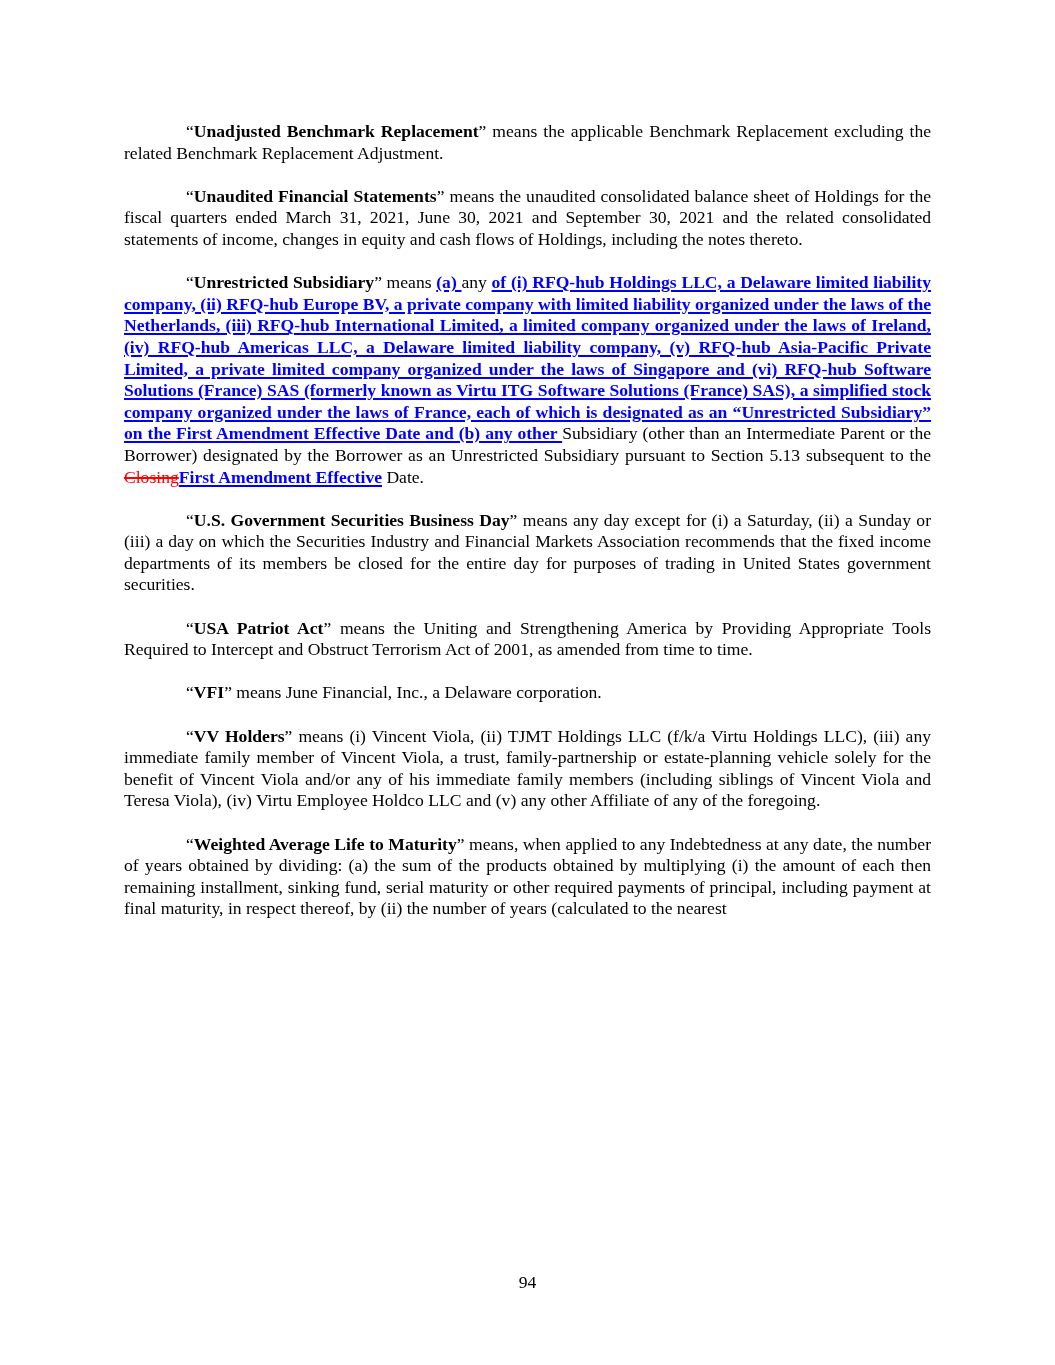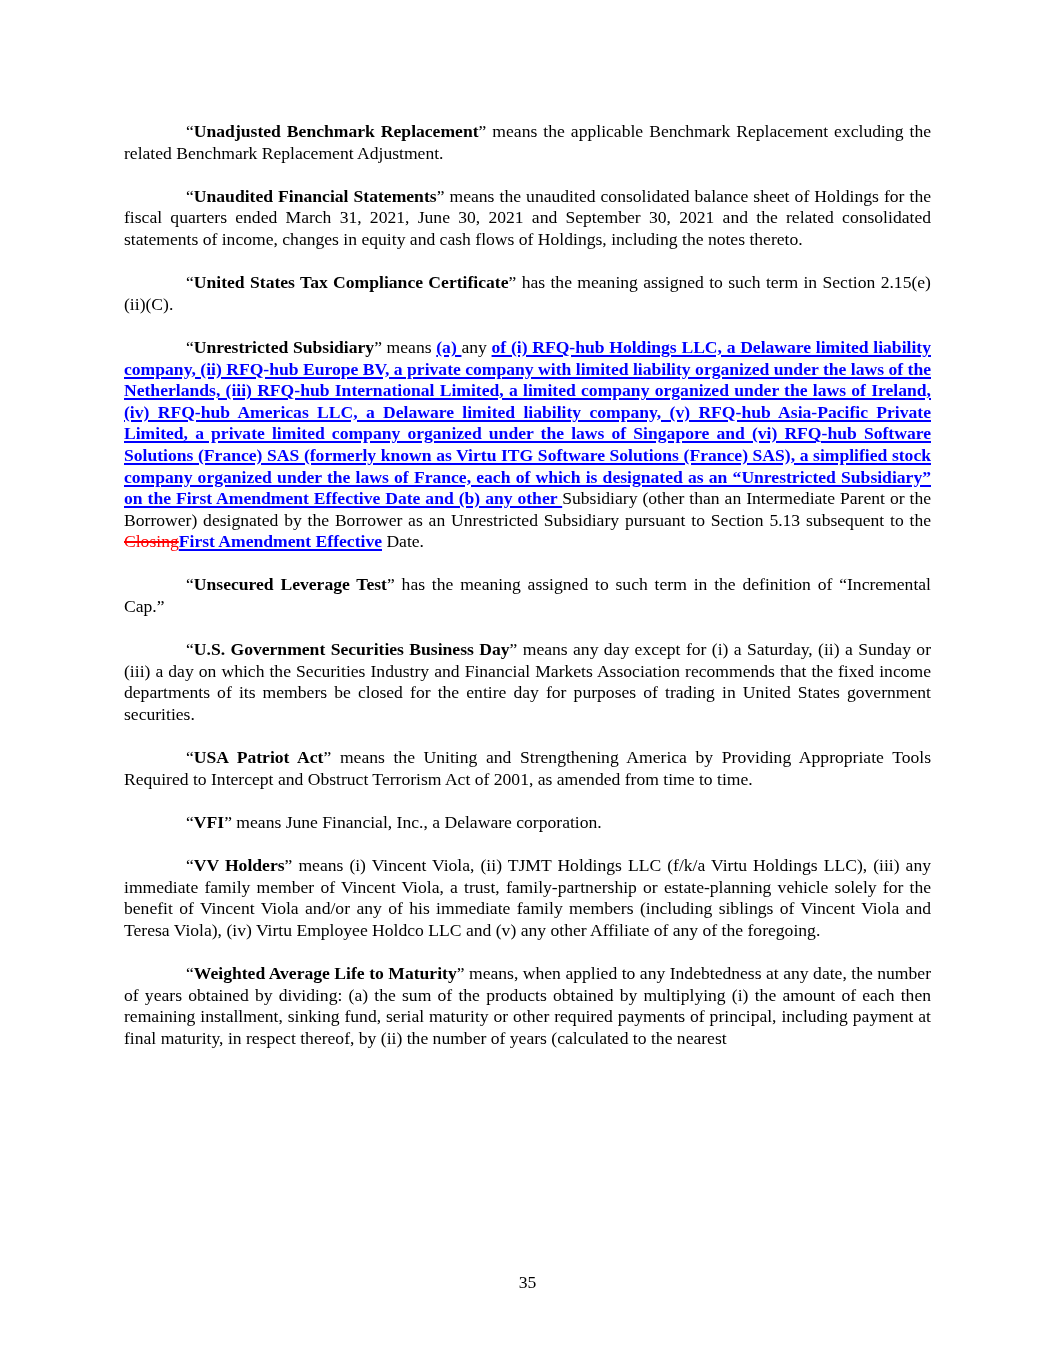--- a/index.html
+++ b/index.html
@@ -51,23 +51,21 @@
     line-height: 21.6px;
   }
 </style>
 </head>
 <body>
 
 <div class="page">
   <div class="doc-body" id="doc">
       <p class="para"><span class="run">“</span><span class="run b">Unadjusted Benchmark Replacement</span><span class="run">” means the applicable Benchmark Replacement excluding the related Benchmark Replacement Adjustment.</span></p>
       <p class="para"><span class="run">“</span><span class="run b">Unaudited Financial Statements</span><span class="run">” means the unaudited consolidated balance sheet of Holdings for the fiscal quarters ended March 31, 2021, June 30, 2021 and September 30, 2021 and the related consolidated statements of income, changes in equity and cash flows of Holdings, including the notes thereto.</span></p>
-      <p class="para"><span class="run">“</span><span class="run b">United States Tax Compliance Certificate</span><span class="run">” has the meaning assigned to such term in Section 2.15(e)(ii)(C).</span></p>
       <p class="para"><span class="run">“</span><span class="run b">Unrestricted Subsidiary</span><span class="run">” means </span><span class="run ins">(a) </span><span class="run">any </span><span class="run ins">of (i) RFQ-hub Holdings LLC, a Delaware limited liability company, (ii) RFQ-hub Europe BV, a private company with limited liability organized under the laws of the Netherlands, (iii) RFQ-hub International Limited, a limited company organized under the laws of Ireland, (iv) RFQ-hub Americas LLC, a Delaware limited liability company, (v) RFQ-hub Asia-Pacific Private Limited, a private limited company organized under the laws of Singapore and (vi) RFQ-hub Software Solutions (France) SAS (formerly known as Virtu ITG Software Solutions (France) SAS), a simplified stock company organized under the laws of France, each of which is designated as an “Unrestricted Subsidiary” on the First Amendment Effective Date and (b) any other </span><span class="run">Subsidiary (other than an Intermediate Parent or the Borrower) designated by the Borrower as an Unrestricted Subsidiary pursuant to Section 5.13 subsequent to the </span><span class="run del">Closing</span><span class="run ins">First Amendment Effective</span><span class="run"> Date.</span></p>
-      <p class="para"><span class="run">“</span><span class="run b">Unsecured Leverage Test</span><span class="run">” has the meaning assigned to such term in the definition of “Incremental Cap.”</span></p>
       <p class="para"><span class="run">“</span><span class="run b">U.S. Government Securities Business Day</span><span class="run">” means any day except for (i) a Saturday, (ii) a Sunday or (iii) a day on which the Securities Industry and Financial Markets Association recommends that the fixed income departments of its members be closed for the entire day for purposes of trading in United States government securities.</span></p>
       <p class="para"><span class="run">“</span><span class="run b">USA Patriot Act</span><span class="run">” means the Uniting and Strengthening America by Providing Appropriate Tools Required to Intercept and Obstruct Terrorism Act of 2001, as amended from time to time.</span></p>
       <p class="para"><span class="run">“</span><span class="run b">VFI</span><span class="run">” means June Financial, Inc., a Delaware corporation.</span></p>
       <p class="para"><span class="run">“</span><span class="run b">VV Holders</span><span class="run">” means (i) Vincent Viola, (ii) TJMT Holdings LLC (f/k/a Virtu Holdings LLC), (iii) any immediate family member of Vincent Viola, a trust, family-partnership or estate-planning vehicle solely for the benefit of Vincent Viola and/or any of his immediate family members (including siblings of Vincent Viola and Teresa Viola), (iv) Virtu Employee Holdco LLC and (v) any other Affiliate of any of the foregoing.</span></p>
       <p class="para"><span class="run">“</span><span class="run b">Weighted Average Life to Maturity</span><span class="run">” means, when applied to any Indebtedness at any date, the number of years obtained by dividing:  (a) the sum of the products obtained by multiplying (i) the amount of each then remaining installment, sinking fund, serial maturity or other required payments of principal, including payment at final maturity, in respect thereof, by (ii) the number of years (calculated to the nearest</span></p>
     </div>
-  <div class="page-footer">35</div>
+  <div class="page-footer">94</div>
 </div>
 
 </body></html>

